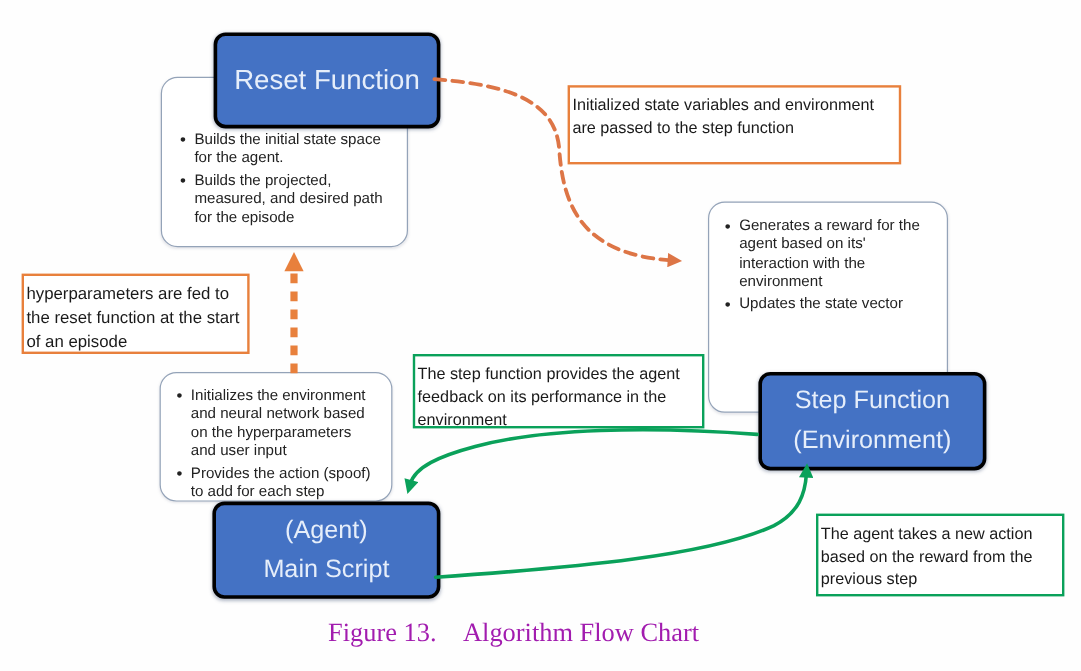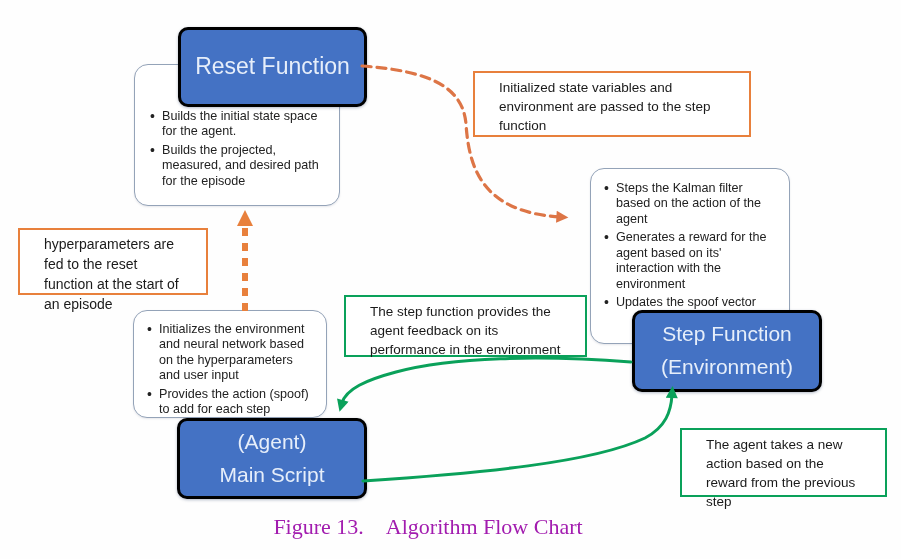--- a/index.html
+++ b/index.html
@@ -29,21 +29,21 @@
   .note-box ul{margin:4px;padding:0;list-style:none;}
   .note-box li{position:relative;padding-left:13px;margin-bottom:3px;font-size:12.6px;line-height:1.23;color:#222;}
   .note-box li::before{content:"\2022";position:absolute;left:1px;top:-1px;font-size:14px;color:#222;}
   #reset-notes{left:134px;top:64px;width:206px;height:142px;padding:40px 8px 6px 10px;box-sizing:border-box;}
   #step-notes{left:590px;top:168px;width:200px;height:176px;padding:8px 6px 6px 8px;box-sizing:border-box;}
   #main-notes{left:133px;top:310px;width:194px;height:108px;padding:7px 5px 6px 8px;box-sizing:border-box;}
 
   
   .callout{
     position:absolute;background:#ffffff;z-index:2;box-sizing:border-box;
-    font-size:13.5px;line-height:1.42;color:#1a1a1a;padding:5px 24px;
+    font-size:13.5px;line-height:1.42;color:#1a1a1a;padding:5px 2px;
   }
   .callout.orange{border:2px solid var(--orange,#E8803C);}
   .callout.green{border:2.4px solid var(--green,#0AA15A);}
   #callout-init-state{left:473px;top:71px;width:278px;height:66px;}
   #callout-hyperparams{left:18px;top:228px;width:190px;height:67px;font-size:14px;}
   #callout-feedback{left:344px;top:295px;width:243px;height:62px;}
   #callout-new-action{left:680px;top:428px;width:207px;height:69px;}
 
   
   #arrows{position:absolute;left:0;top:0;width:901px;height:559px;z-index:4;pointer-events:none;}
@@ -62,23 +62,22 @@
 
   <div class="note-box" id="reset-notes">
     <ul>
       <li>Builds the initial state space for the agent.</li>
       <li>Builds the projected, measured, and desired path for the episode</li>
     </ul>
   </div>
 
   <div class="note-box" id="step-notes">
     <ul>
-      <li>Steps the Kalman filter based on the action of the agent</li>
       <li>Generates a reward for the agent based on its' interaction with the environment</li>
-      <li>Updates the spoof vector</li>
+      <li>Updates the state vector</li>
     </ul>
   </div>
 
   <div class="note-box" id="main-notes">
     <ul>
       <li>Initializes the environment and neural network based on the hyperparameters and user input</li>
       <li>Provides the action (spoof) to add for each step</li>
     </ul>
   </div>
 

